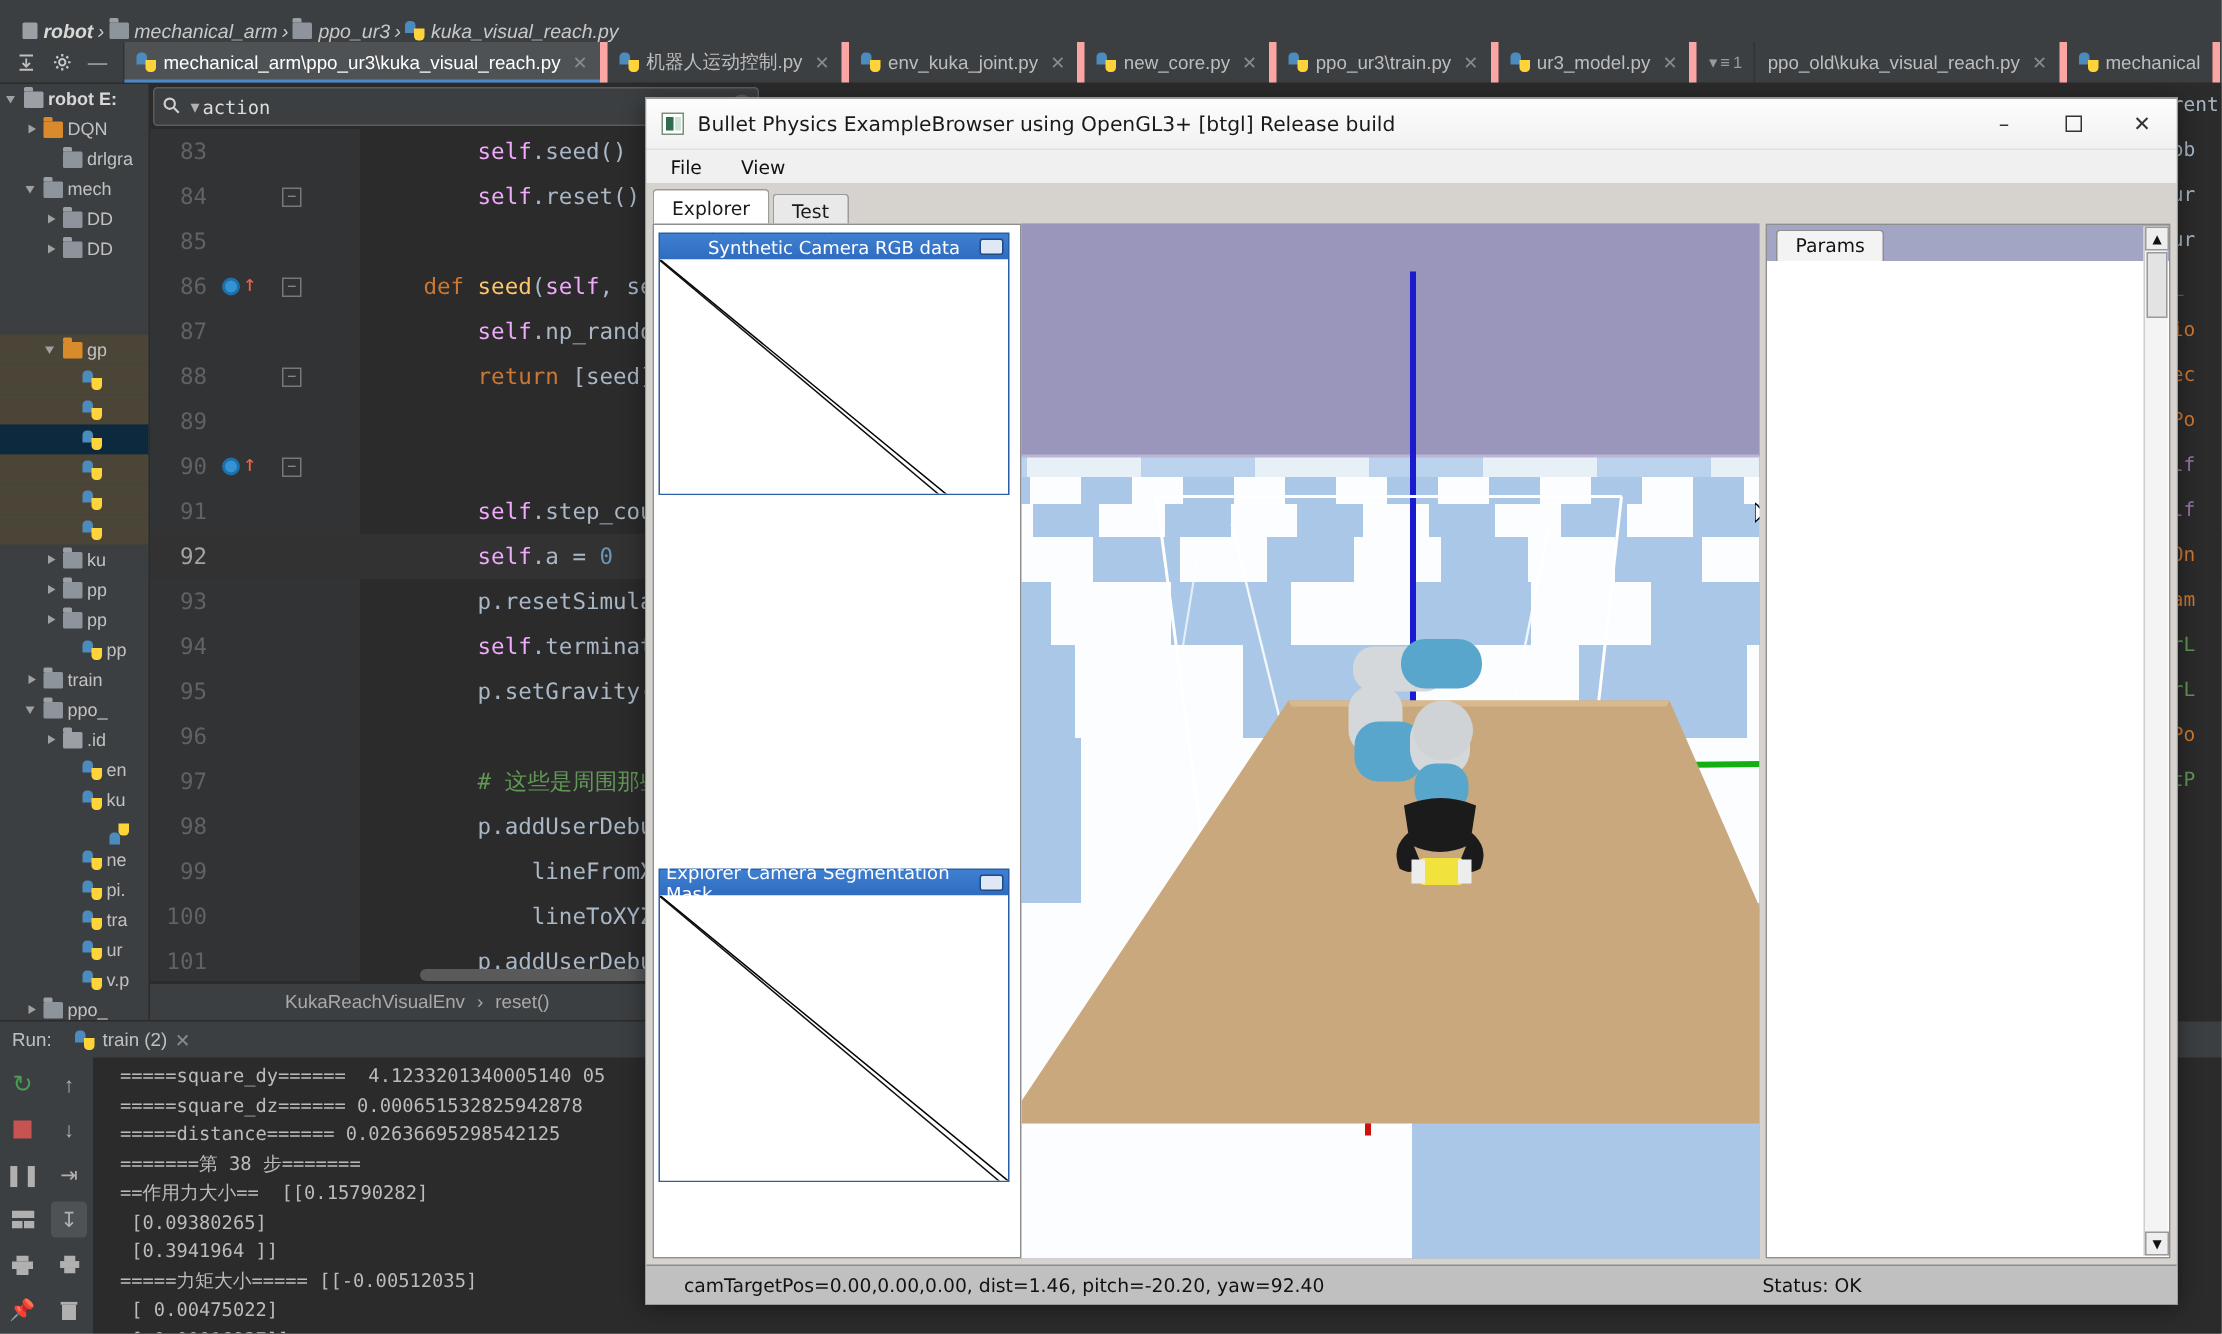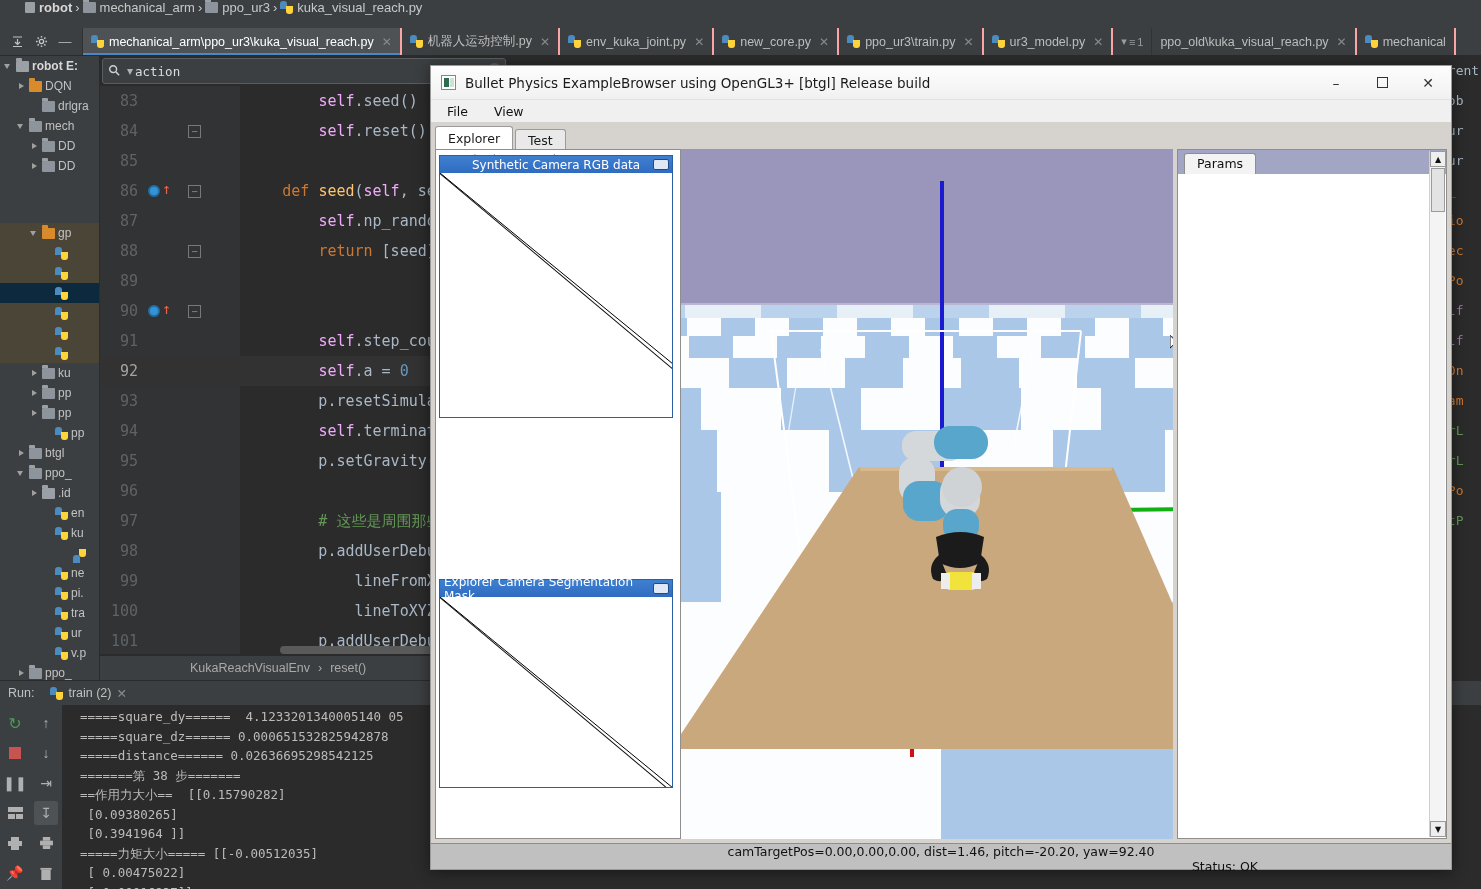--- a/index.html
+++ b/index.html
@@ -11,22 +11,22 @@
     font-size:12px;
     position:relative;
   }
 
   
   #ide { position:absolute; inset:0; background:#3c3f41; }
 
   
   .breadcrumb-bar{
     position:absolute; left:0; top:0; width:1481px; height:28px;
-    background:#3c3f41; display:flex; align-items:flex-start; padding-left:22px;
-    font-size:13px; color:#c8c8c8;
+    background:#3c3f41; display:flex; align-items:flex-end; padding-left:12px;
+    font-size:13px; color:#c8c8c8;font-style:italic;
   }
   .crumb{ display:flex; align-items:center; gap:4px; padding:0 3px; white-space:nowrap;}
   .crumb-strong{ font-weight:bold; color:#d8d8d8; }
   .ic{ display:inline-block; vertical-align:middle; }
   .ic-folder{ width:13px;height:11px;background:#9aa0a6;border-radius:1px;position:relative;}
   .ic-folder:before{content:"";position:absolute;left:0;top:-3px;width:6px;height:3px;background:#9aa0a6;border-radius:1px 1px 0 0;}
   .ic-folder.orange{background:#d98b2b;}
   .ic-folder.orange:before{background:#d98b2b;}
   .ic-folder.dark{background:#8e949b;}
   .ic-py{ width:13px;height:13px;position:relative;}
@@ -38,21 +38,21 @@
   .tabstrip{
     position:absolute; left:0; top:28px; width:1481px; height:28px;
     background:#3c3f41; display:flex; align-items:stretch;
     border-bottom:1px solid #2b2b2b;
   }
   .tool-group{ display:flex;align-items:center;gap:2px;padding:0 6px; border-right:1px solid #2f3133;}
   .tbtn{ width:22px;height:22px;display:flex;align-items:center;justify-content:center;color:#b4b4b4;font-size:13px;border-radius:2px;}
   .tab{
     display:flex;align-items:center;gap:5px;padding:0 8px;
     color:#bdbdbd;font-size:12.5px;white-space:nowrap;position:relative;
-    border-right:2px solid #fca5a5;
+    border-right:5px solid #fca5a5;
   }
   .tab.active{ background:#4e5254; color:#ffffff; }
   .tab.active:after{content:"";position:absolute;left:0;right:0;bottom:0;height:2px;background:#4a88c7;}
   .tab .x{ color:#8a8a8a;font-size:12px;margin-left:3px;}
   .tab-overflow{display:flex;align-items:center;gap:2px;padding:0 8px;color:#9a9a9a;font-size:11px;border-right:1px solid #313335;}
 
   
   .proj{
     position:absolute;left:0;top:56px;width:100px;bottom:209px;background:#3c3f41;overflow:hidden;
     border-right:1px solid #2b2b2b;
@@ -165,21 +165,21 @@
 
   
   .vp-sky{position:absolute;left:0;right:0;top:0;height:155px;background:#9a95bb;}
   .vp-ground{position:absolute;left:0;right:0;top:155px;bottom:0;background:#cfdff0;overflow:hidden;}
   .checker{position:absolute;left:-300px;right:-300px;top:0;bottom:0;
     background-image:
       repeating-linear-gradient(90deg,#ffffff 0 76px,#a8c6e8 76px 152px);
     opacity:.95;}
   .vp-horizon{position:absolute;left:0;right:0;top:154px;height:2px;background:#b9b5d2;}
   .status{position:absolute;left:0;right:0;bottom:0;height:26px;background:#c0c0c0;border-top:1px solid #8d8d8d;
-          display:flex;align-items:center;font-size:12.5px;color:#111;padding:0 8px;flex-direction:column;}
+          display:flex;align-items:center;font-size:12.5px;color:#111;padding:0 25px;}
   .status .right{margin-left:auto;padding-right:185px;}
   .cursor-arrow{position:absolute;width:11px;height:17px;}
 </style>
 </head>
 <body>
 
 <div id="ide">
 
   <div class="breadcrumb-bar">
     <span class="crumb">
@@ -346,21 +346,21 @@
         <span class="tname">pp</span>
       </div>
       <div class="tree-row" style="padding-left: 43px;">
         <span class="arrow none"></span>
         <span class="ic ic-py"></span>
         <span class="tname">pp</span>
       </div>
       <div class="tree-row" style="padding-left: 17px;">
         <span class="arrow closed"></span>
         <span class="ic ic-folder dark"></span>
-        <span class="tname">btgl</span>
+        <span class="tname">train</span>
       </div>
       <div class="tree-row" style="padding-left: 17px;">
         <span class="arrow open"></span>
         <span class="ic ic-folder dark"></span>
         <span class="tname">ppo_</span>
       </div>
       <div class="tree-row" style="padding-left: 30px;">
         <span class="arrow closed"></span>
         <span class="ic ic-folder"></span>
         <span class="tname">.id</span>
@@ -695,21 +695,21 @@
       <div class="bw-tab">Test</div>
     </div>
 
     <div class="explorer-pane">
       <div class="tree-item">
         <span class="tree-box"></span>
         <span>Robotics Control</span>
       </div>
     </div>
 
-    <div class="campanel" style="top:33px;height:263px">
+    <div class="campanel" style="top:33px;height:175px">
       <div class="camtitle">
         <span>Synthetic Camera RGB data</span>
         <span class="cambtn"></span>
       </div>
       <div class="camcanvas">
         <svg width="234" height="192" style="position:absolute;left:0;top:0">
           <line x1="0" y1="0" x2="233" y2="191" stroke="#000" stroke-width="1"></line>
         </svg>
       </div>
     </div>

